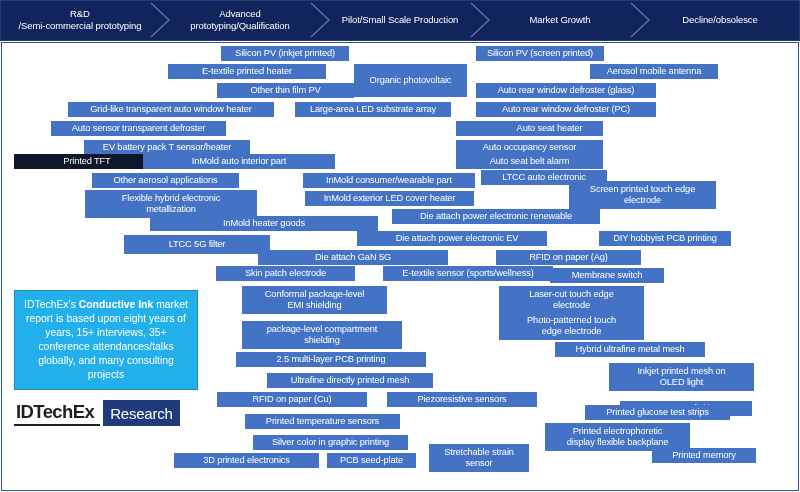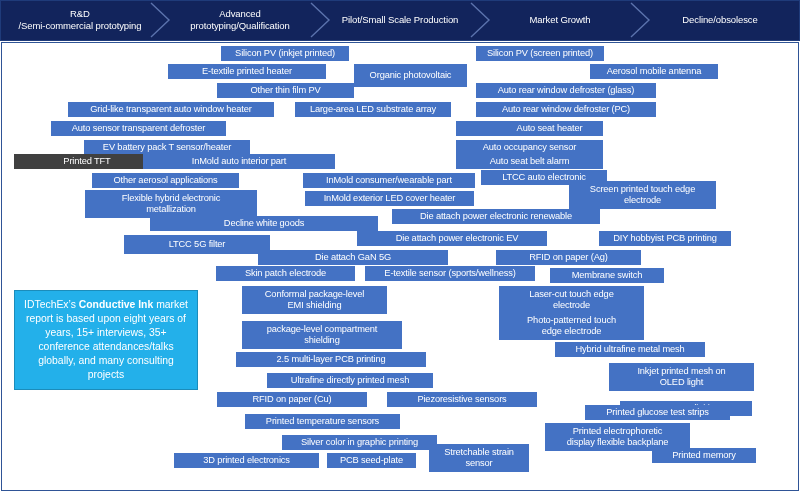--- a/index.html
+++ b/index.html
@@ -169,81 +169,85 @@
         <div>Decline/obsolesce</div>
       </div>
       <div class="chev" style="left: 784px;"></div>
     </div>
 
   <div id="body-frame">
     <div id="pills-layer">
         <div class="pill" style="left: 219px; top: 3px; width: 128px; height: 15px; background: rgb(68, 114, 196);">Silicon PV (inkjet printed)</div>
         <div class="pill" style="left: 474px; top: 3px; width: 128px; height: 15px; background: rgb(68, 114, 196);">Silicon PV (screen printed)</div>
         <div class="pill" style="left: 166px; top: 21px; width: 158px; height: 15px; background: rgb(68, 114, 196);">E-textile printed heater</div>
-        <div class="pill" style="left: 352px; top: 21px; width: 113px; height: 23px; background: rgb(68, 114, 196);">Organic photovoltaic</div>
+        <div class="pill" style="left: 352px; top: 21px; width: 113px; height: 33px; background: rgb(68, 114, 196);">Organic photovoltaic</div>
         <div class="pill" style="left: 588px; top: 21px; width: 128px; height: 15px; background: rgb(68, 114, 196);">Aerosol mobile antenna</div>
         <div class="pill" style="left: 215px; top: 40px; width: 137px; height: 15px; background: rgb(68, 114, 196);">Other thin film PV</div>
         <div class="pill" style="left: 474px; top: 40px; width: 180px; height: 15px; background: rgb(68, 114, 196);">Auto rear window defroster (glass)</div>
         <div class="pill" style="left: 66px; top: 59px; width: 206px; height: 15px; background: rgb(68, 114, 196);">Grid-like transparent auto window heater</div>
         <div class="pill" style="left: 293px; top: 59px; width: 156px; height: 15px; background: rgb(68, 114, 196);">Large-area LED substrate array</div>
         <div class="pill" style="left: 474px; top: 59px; width: 180px; height: 15px; background: rgb(68, 114, 196);">Auto rear window defroster (PC)</div>
         <div class="pill" style="left: 49px; top: 78px; width: 175px; height: 15px; background: rgb(68, 114, 196);">Auto sensor transparent defroster</div>
         <div class="pill" style="left: 454px; top: 78px; width: 147px; height: 15px; background: rgb(68, 114, 196); padding-left: 44px;">Auto seat heater</div>
         <div class="pill" style="left: 82px; top: 97px; width: 166px; height: 15px; background: rgb(68, 114, 196);">EV battery pack T sensor/heater</div>
         <div class="pill" style="left: 454px; top: 97px; width: 147px; height: 15px; background: rgb(68, 114, 196);">Auto occupancy sensor</div>
-        <div class="pill" style="left: 12px; top: 111px; width: 142px; height: 15px; background: #404040; padding-left: 8px;">Printed TFT</div>
+        <div class="pill" style="left: 12px; top: 111px; width: 142px; height: 15px; background: #0f172a; padding-left: 8px;">Printed TFT</div>
         <div class="pill" style="left: 141px; top: 111px; width: 192px; height: 15px; background: rgb(68, 114, 196);">InMold auto interior part</div>
         <div class="pill" style="left: 454px; top: 111px; width: 147px; height: 15px; background: rgb(68, 114, 196);">Auto seat belt alarm</div>
         <div class="pill" style="left: 90px; top: 130px; width: 147px; height: 15px; background: rgb(68, 114, 196);">Other aerosol applications</div>
         <div class="pill" style="left: 301px; top: 130px; width: 172px; height: 15px; background: rgb(68, 114, 196);">InMold consumer/wearable part</div>
         <div class="pill" style="left: 479px; top: 127px; width: 126px; height: 15px; background: rgb(68, 114, 196);">LTCC auto electronic</div>
         <div class="pill" style="left: 83px; top: 147px; width: 172px; height: 28px; background: rgb(68, 114, 196);">Flexible hybrid electronic
 metallization</div>
         <div class="pill" style="left: 303px; top: 148px; width: 169px; height: 15px; background: rgb(68, 114, 196);">InMold exterior  LED cover heater</div>
         <div class="pill" style="left: 567px; top: 138px; width: 147px; height: 28px; background: rgb(68, 114, 196);">Screen printed touch edge
 electrode</div>
         <div class="pill" style="left: 390px; top: 166px; width: 208px; height: 15px; background: rgb(68, 114, 196);">Die attach power electronic renewable</div>
-        <div class="pill" style="left: 148px; top: 173px; width: 228px; height: 15px; background: rgb(68, 114, 196);">Decline white goods</div>
+        <div class="pill" style="left: 148px; top: 173px; width: 228px; height: 15px; background: rgb(68, 114, 196);">InMold heater goods</div>
         <div class="pill" style="left: 122px; top: 192px; width: 146px; height: 19px; background: rgb(68, 114, 196);">LTCC 5G filter</div>
         <div class="pill" style="left: 355px; top: 188px; width: 190px; height: 15px; background: rgb(68, 114, 196); padding-left: 14px;">Die attach power electronic EV</div>
         <div class="pill" style="left: 597px; top: 188px; width: 132px; height: 15px; background: rgb(68, 114, 196);">DIY hobbyist PCB printing</div>
         <div class="pill" style="left: 256px; top: 207px; width: 190px; height: 15px; background: rgb(68, 114, 196);">Die attach GaN 5G</div>
         <div class="pill" style="left: 494px; top: 207px; width: 145px; height: 15px; background: rgb(68, 114, 196);">RFID on paper (Ag)</div>
         <div class="pill" style="left: 214px; top: 223px; width: 139px; height: 15px; background: rgb(68, 114, 196);">Skin patch electrode</div>
-        <div class="pill" style="left: 363px; top: 223px; width: 170px; height: 15px; background: rgb(68, 114, 196);">E-textile sensor (sports/wellness)</div>
+        <div class="pill" style="left: 381px; top: 223px; width: 170px; height: 15px; background: rgb(68, 114, 196);">E-textile sensor (sports/wellness)</div>
         <div class="pill" style="left: 548px; top: 225px; width: 114px; height: 15px; background: rgb(68, 114, 196);">Membrane switch</div>
         <div class="pill" style="left: 240px; top: 243px; width: 145px; height: 28px; background: rgb(68, 114, 196);">Conformal package-level
 EMI shielding</div>
         <div class="pill" style="left: 497px; top: 243px; width: 145px; height: 28px; background: rgb(68, 114, 196);">Laser-cut touch edge
 electrode</div>
         <div class="pill" style="left: 240px; top: 278px; width: 160px; height: 28px; background: rgb(68, 114, 196);">package-level compartment
 shielding</div>
         <div class="pill" style="left: 497px; top: 269px; width: 145px; height: 28px; background: rgb(68, 114, 196);">Photo-patterned touch
 edge electrode</div>
         <div class="pill" style="left: 553px; top: 299px; width: 150px; height: 15px; background: rgb(68, 114, 196);">Hybrid ultrafine metal mesh</div>
         <div class="pill" style="left: 234px; top: 309px; width: 190px; height: 15px; background: rgb(68, 114, 196);">2.5 multi-layer PCB printing</div>
         <div class="pill" style="left: 265px; top: 330px; width: 166px; height: 15px; background: rgb(68, 114, 196);">Ultrafine directly printed mesh</div>
         <div class="pill" style="left: 607px; top: 320px; width: 145px; height: 28px; background: rgb(68, 114, 196);">Inkjet printed mesh on
 OLED light</div>
         <div class="pill" style="left: 215px; top: 349px; width: 150px; height: 15px; background: rgb(68, 114, 196);">RFID on paper (Cu)</div>
         <div class="pill" style="left: 385px; top: 349px; width: 150px; height: 15px; background: rgb(68, 114, 196);">Piezoresistive sensors</div>
         <div class="pill" style="left: 618px; top: 358px; width: 132px; height: 15px; background: rgb(68, 114, 196);">Large area digitizers</div>
         <div class="pill" style="left: 243px; top: 371px; width: 155px; height: 15px; background: rgb(68, 114, 196);">Printed temperature sensors</div>
         <div class="pill" style="left: 583px; top: 362px; width: 145px; height: 15px; background: rgb(68, 114, 196);">Printed glucose test strips</div>
-        <div class="pill" style="left: 280px; top: 392px; width: 155px; height: 15px; background: rgb(68, 114, 196);">Silver color in graphic printing</div>
+        <div class="pill" style="left: 251px; top: 392px; width: 155px; height: 15px; background: rgb(68, 114, 196);">Silver color in graphic printing</div>
         <div class="pill" style="left: 543px; top: 380px; width: 145px; height: 28px; background: rgb(68, 114, 196);">Printed electrophoretic
 display flexible backplane</div>
         <div class="pill" style="left: 172px; top: 410px; width: 145px; height: 15px; background: rgb(68, 114, 196);">3D printed electronics</div>
         <div class="pill" style="left: 325px; top: 410px; width: 89px; height: 15px; background: rgb(68, 114, 196);">PCB seed-plate</div>
         <div class="pill" style="left: 427px; top: 401px; width: 100px; height: 28px; background: rgb(68, 114, 196);">Stretchable strain
 sensor</div>
         <div class="pill" style="left: 650px; top: 405px; width: 104px; height: 15px; background: rgb(68, 114, 196);">Printed memory</div>
       </div>
   </div>
 
   <div id="callout">
     <span>
       <span>IDTechEx’s </span><span class="strong">Conductive Ink</span><span> market report is based upon eight years of years, 15+ interviews, 35+ conference attendances/talks globally, and many consulting projects</span>
     </span>
   </div>
 
+  <div id="logo">
+    <div id="logo-mark">IDTechEx</div>
+    <div id="logo-research">Research</div>
+  </div>
 
 </div>
 
 </body></html>

